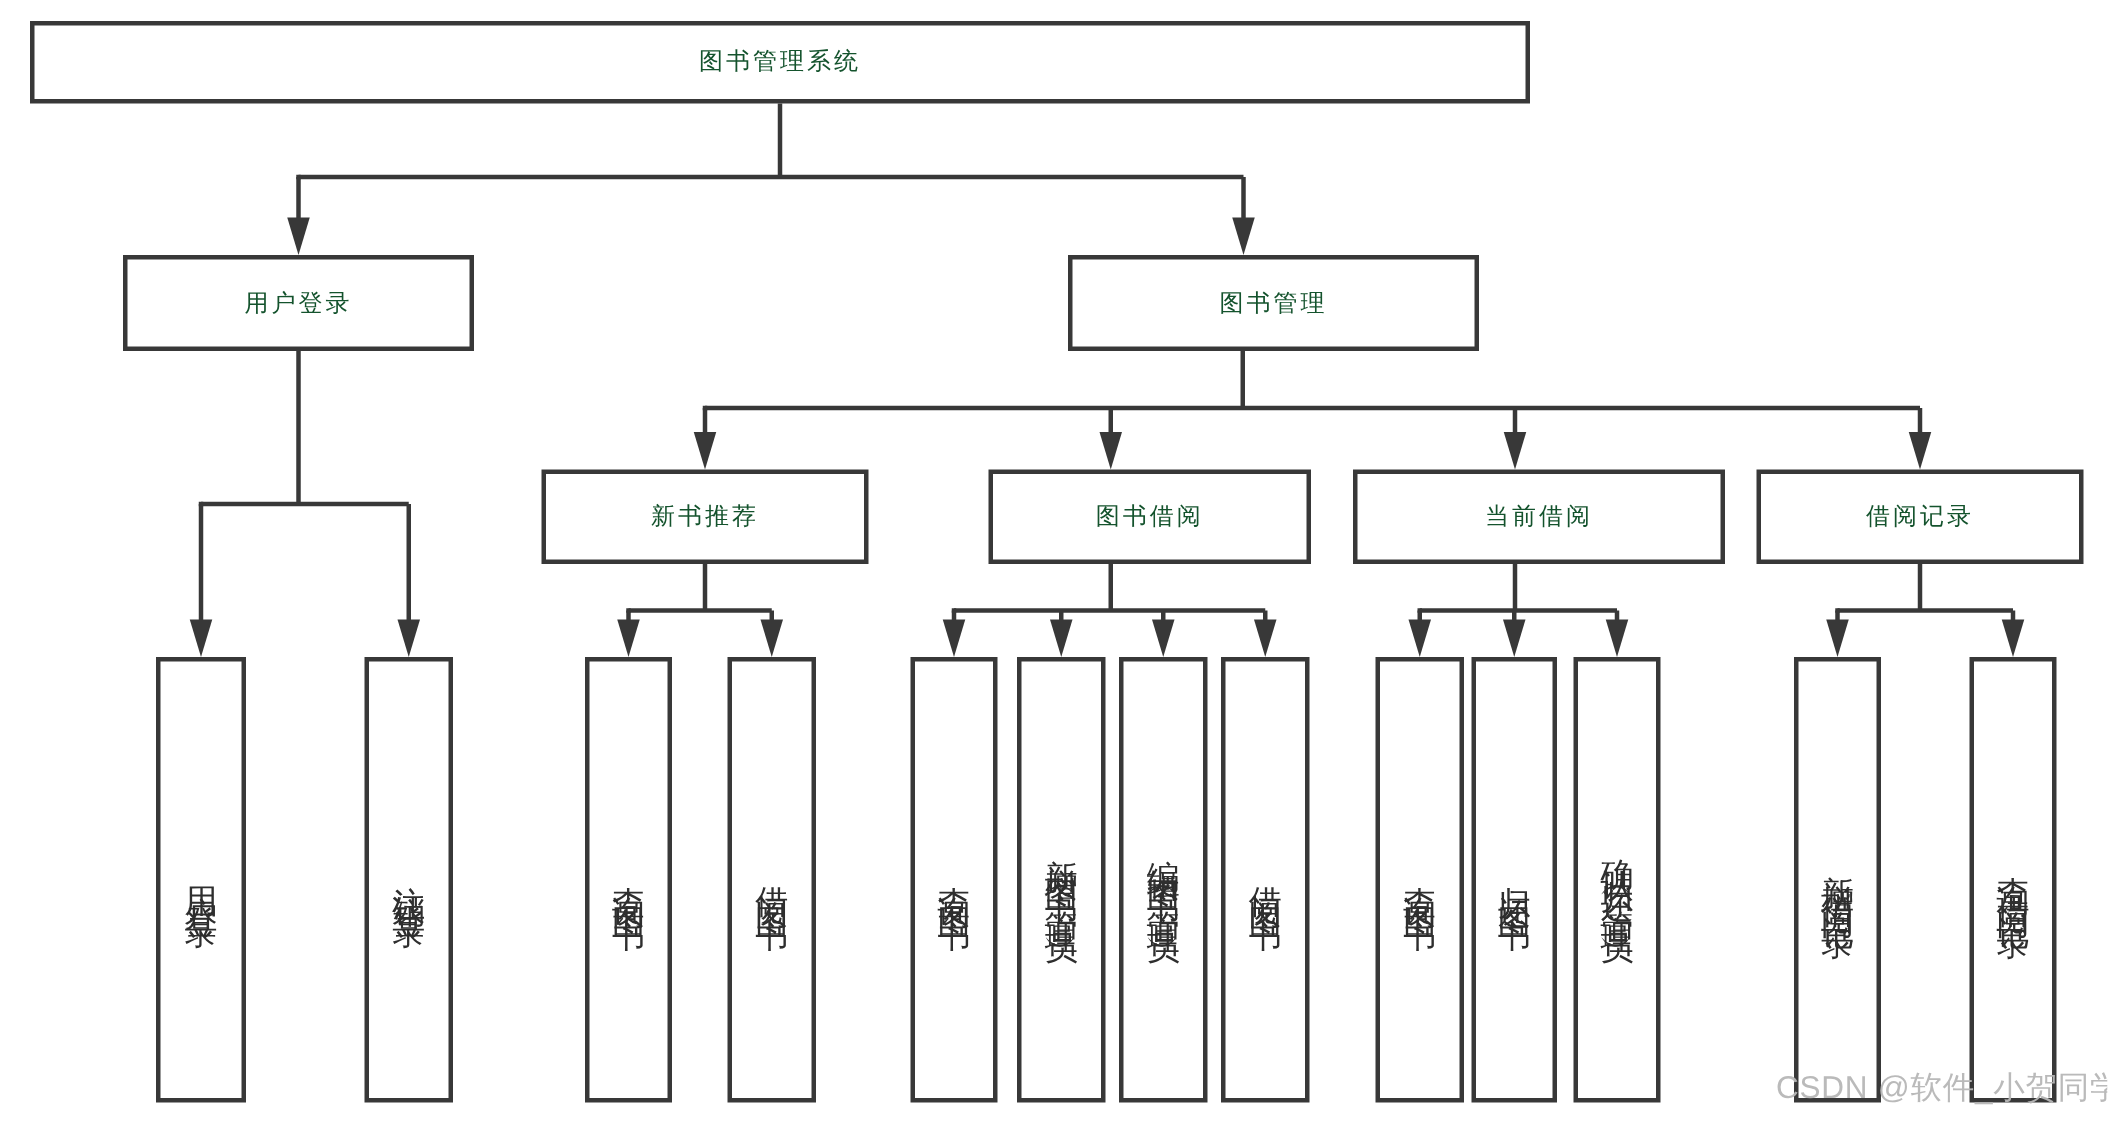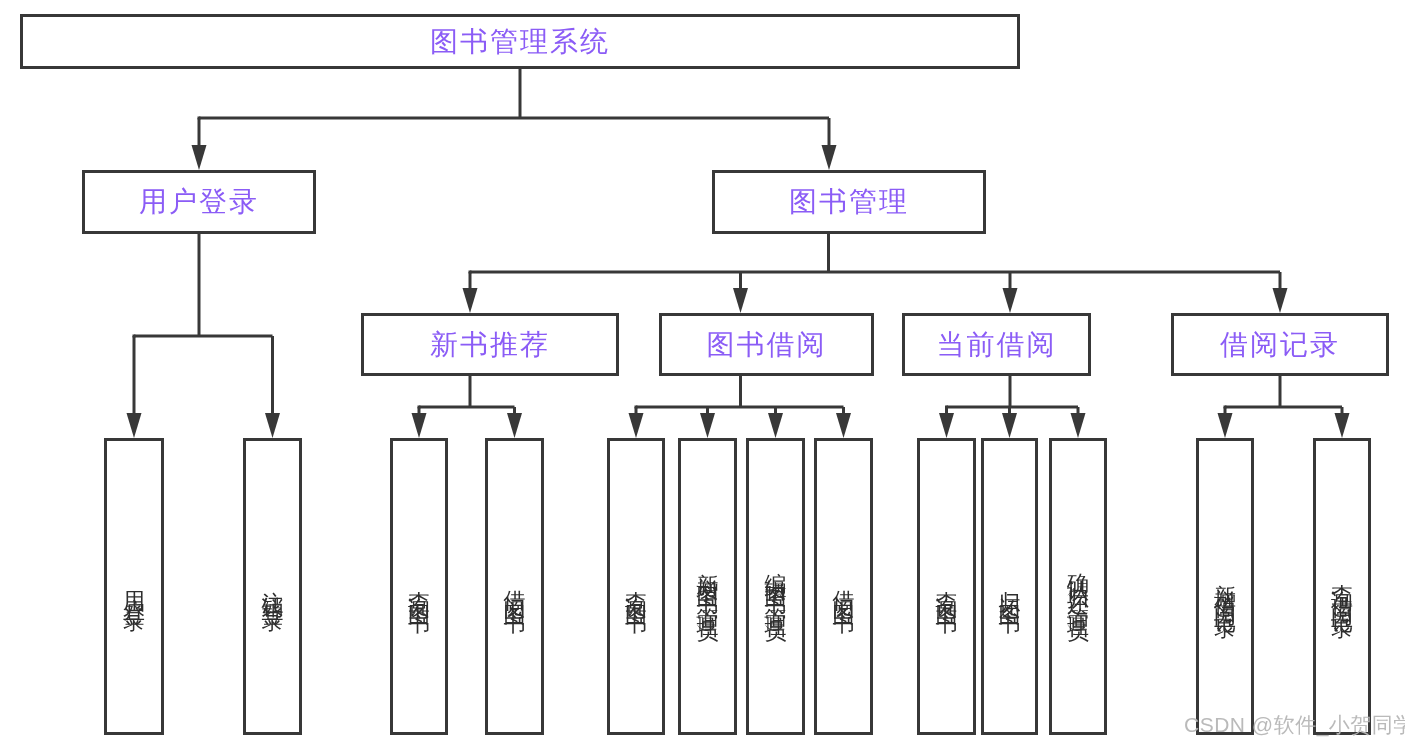--- a/index.html
+++ b/index.html
@@ -22,43 +22,43 @@
     position: absolute;
     box-sizing: border-box;
     border: 3px solid #383838;
     background: #ffffff;
     display: flex;
     align-items: center;
     justify-content: center;
     z-index: 2;
   }
   .h-label {
-    font-size: 28px;
+    font-size: 16px;
     letter-spacing: 2px;
-    color: #8b5cf6;
+    color: #14532d;
     white-space: nowrap;
   }
   .v-label {
     writing-mode: vertical-rl;
     text-orientation: mixed;
     font-size: 22px;
     letter-spacing: 7px;
     color: #2e2e2e;
     line-height: 1;
   }
   
   .root   { left: 20px;  top: 14px;  width: 1000px; height: 55px; }
   .lvl2   { top: 170px; height: 64px; }
   .lvl3   { top: 313px; height: 63px; }
   .leaf   { top: 438px; height: 297px; }
   .n-user-login      { left: 82px;   width: 234px; }
   .n-book-mgmt       { left: 712px;  width: 274px; }
-  .n-new-book        { left: 361px;  width: 258px; }
+  .n-new-book        { left: 361px;  width: 218px; }
   .n-book-borrow     { left: 659px;  width: 215px; }
-  .n-current-borrow  { left: 902px;  width: 189px; }
+  .n-current-borrow  { left: 902px;  width: 248px; }
   .n-borrow-record   { left: 1171px; width: 218px; }
   .lf1  { left: 104px;  width: 60px; }
   .lf2  { left: 243px;  width: 59px; }
   .lf3  { left: 390px;  width: 58px; }
   .lf4  { left: 485px;  width: 59px; }
   .lf5  { left: 607px;  width: 58px; }
   .lf6  { left: 678px;  width: 59px; }
   .lf7  { left: 746px;  width: 59px; }
   .lf8  { left: 814px;  width: 59px; }
   .lf9  { left: 917px;  width: 59px; }

